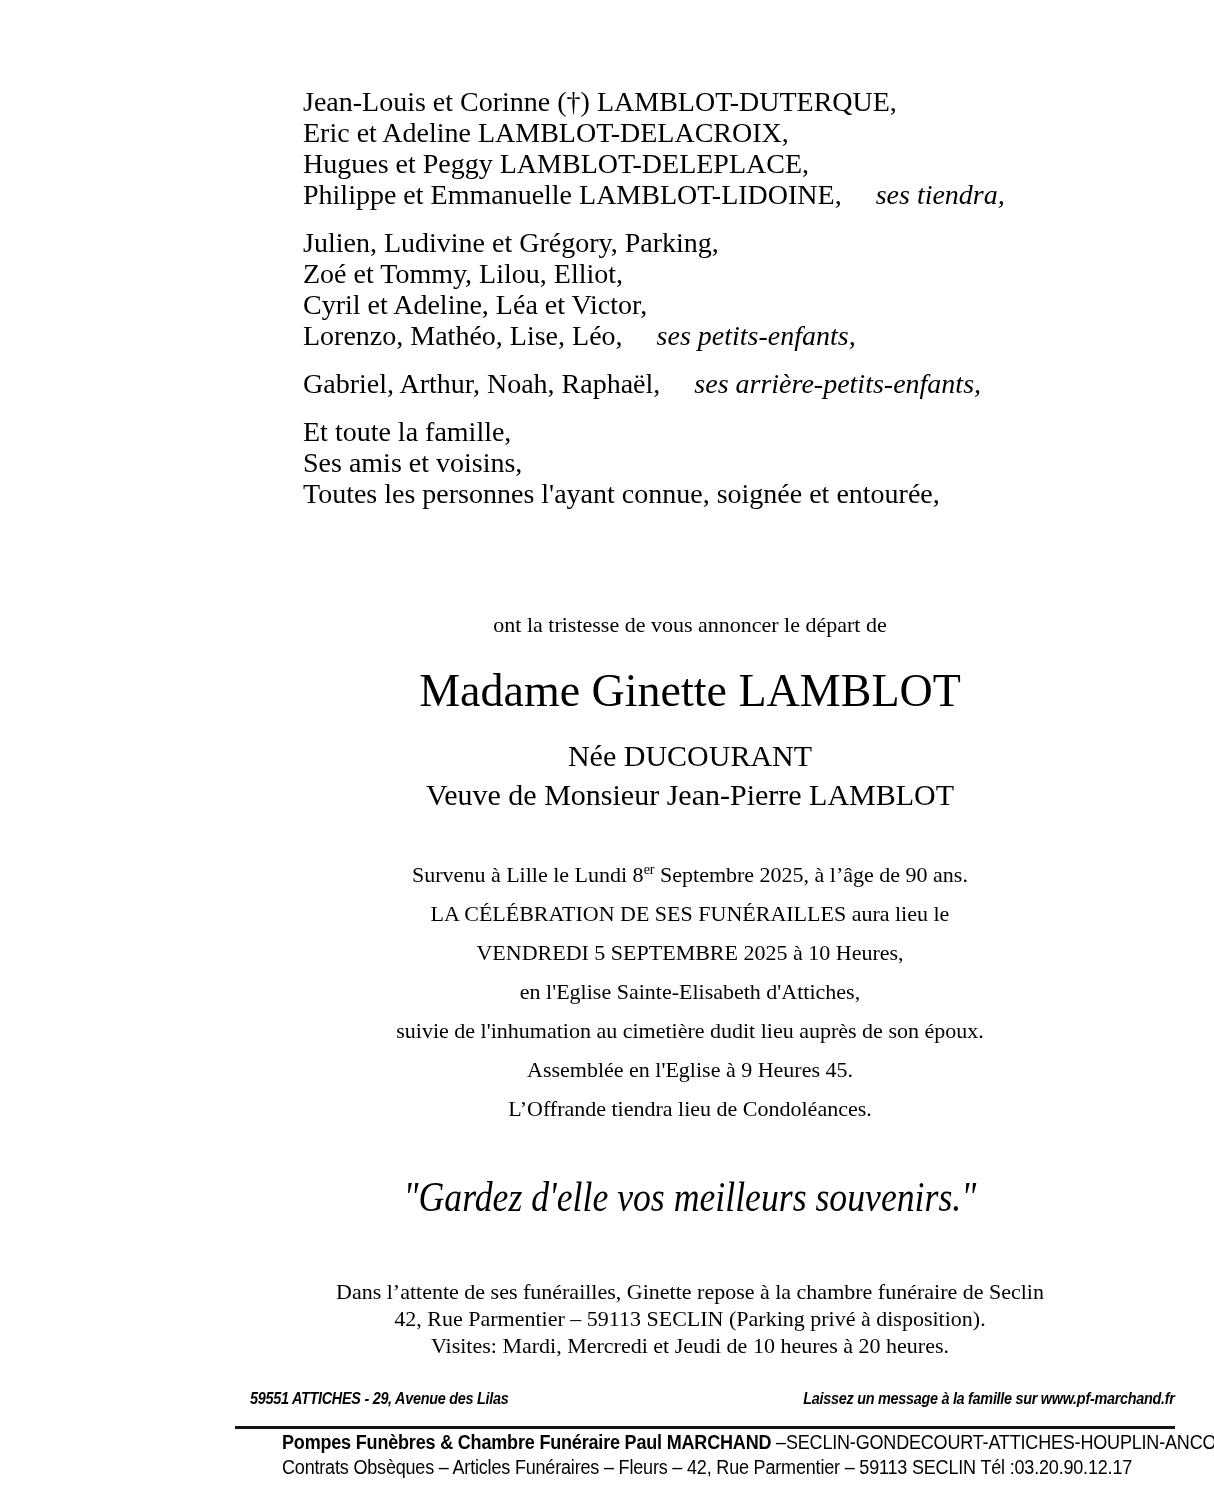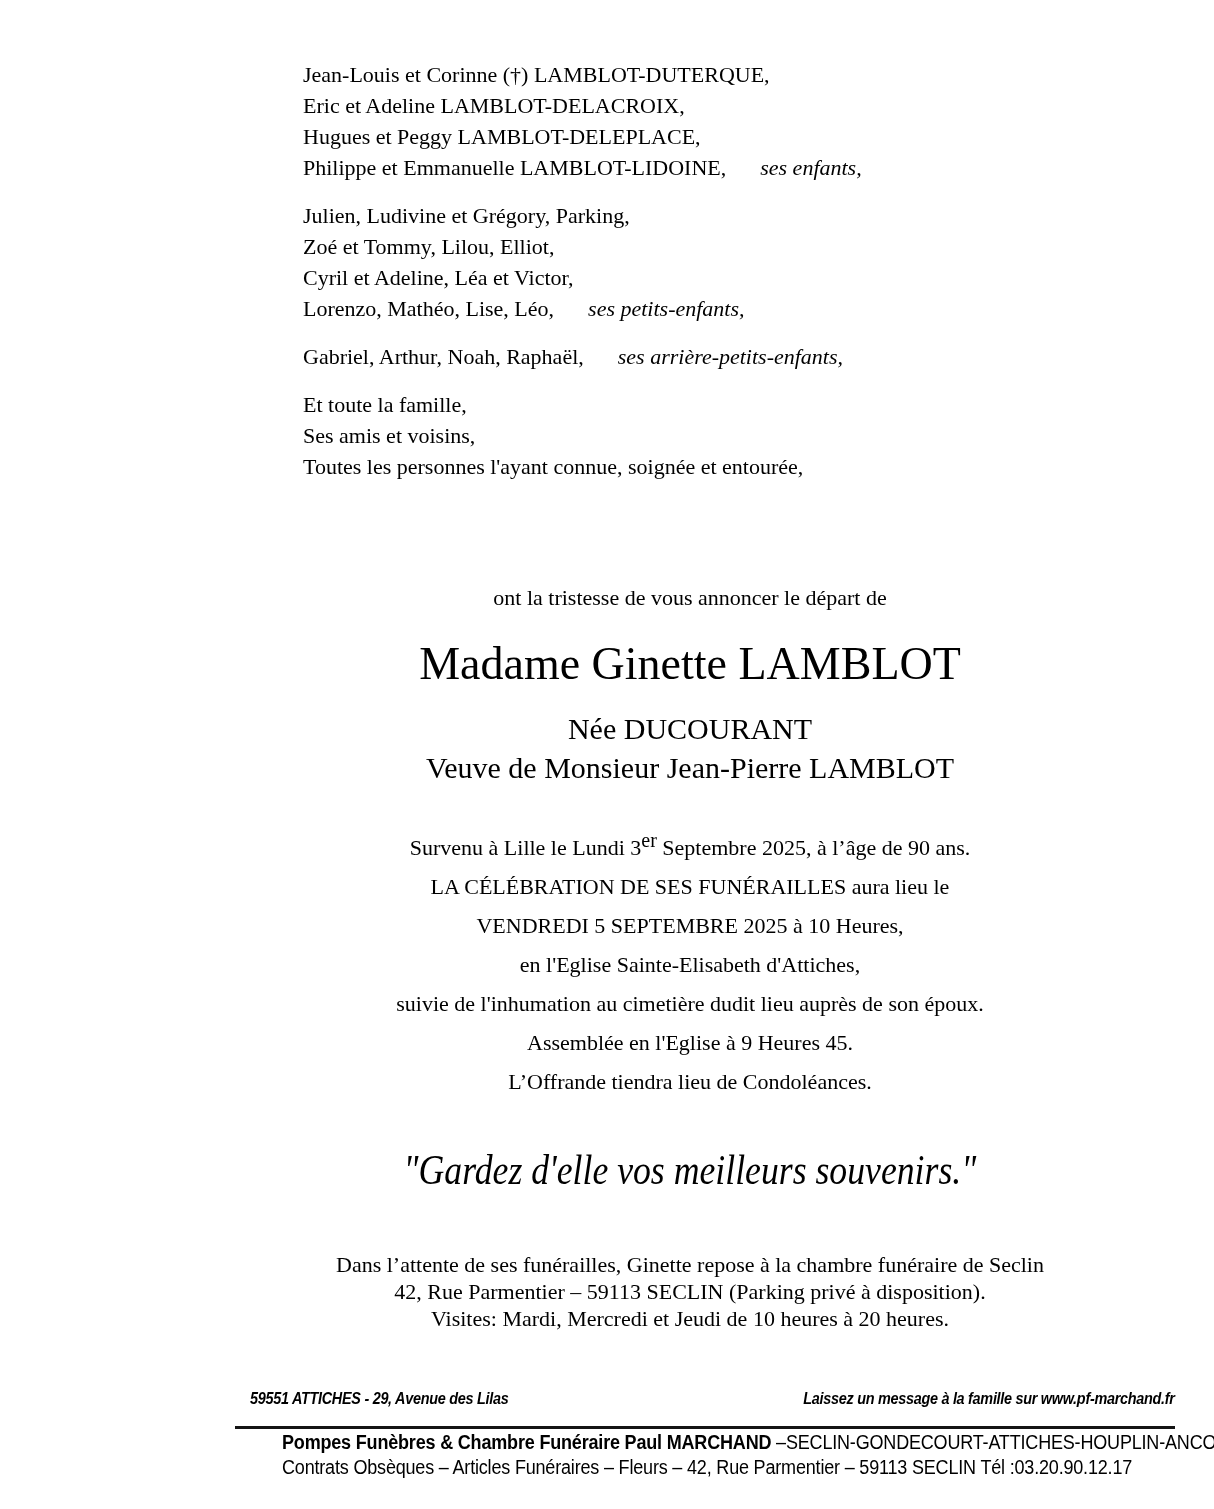--- a/index.html
+++ b/index.html
@@ -13,35 +13,35 @@
     overflow: hidden;
   }
   .main {
     position: absolute;
     left: 180px;
     top: 0;
     width: 1020px;
   }
   
   .family {
-    padding-top: 59px;
+    padding-top: 86px;
     padding-left: 123px;
-    font-size: 22px;
+    font-size: 28px;
     line-height: 31px;
   }
   .fam-group { margin-bottom: 17px; }
   .fam-group:last-child { margin-bottom: 8px; }
   .relation { font-style: italic; padding-left: 34px; }
   
   .center { text-align: center; }
   .intro { margin-top: 102px; font-size: 22px; line-height: 28px; text-align: center; }
   .deceased-name { margin-top: 26px; font-size: 46px; line-height: 52px; }
   .subname { margin-top: 19px; font-size: 30px; line-height: 39px; }
   .details { margin-top: 41px; font-size: 22px; line-height: 39px; }
-  .details sup { font-size: 20px; line-height: 0; }
+  .details sup { font-size: 14px; line-height: 0; }
   .quote { margin-top: 41px; font-size: 42px; line-height: 56px; font-style: italic; }
   .quote .squeeze { display: inline-block; transform: scaleX(0.85); transform-origin: center; white-space: nowrap; }
   .repose { margin-top: 53px; font-size: 22px; line-height: 27px; }
   
   .footer-note {
     position: absolute;
     left: 250px;
     right: 39px;
     top: 1384px;
     display: flex;
@@ -81,21 +81,21 @@
 <body>
 
 <div class="page">
   <div class="main">
 
     <div class="family">
       <div class="fam-group">
         <div><span>Jean-Louis et Corinne (†) LAMBLOT-DUTERQUE,</span></div>
         <div><span>Eric et Adeline LAMBLOT-DELACROIX,</span></div>
         <div><span>Hugues et Peggy LAMBLOT-DELEPLACE,</span></div>
-        <div><span>Philippe et Emmanuelle LAMBLOT-LIDOINE,</span><span class="relation">ses enfants,</span></div>
+        <div><span>Philippe et Emmanuelle LAMBLOT-LIDOINE,</span><span class="relation">ses tiendra,</span></div>
       </div>
       <div class="fam-group">
         <div><span>Julien, Ludivine et Grégory, Parking,</span></div>
         <div><span>Zoé et Tommy, Lilou, Elliot,</span></div>
         <div><span>Cyril et Adeline, Léa et Victor,</span></div>
         <div><span>Lorenzo, Mathéo, Lise, Léo,</span><span class="relation">ses petits-enfants,</span></div>
       </div>
       <div class="fam-group">
         <div><span>Gabriel, Arthur, Noah, Raphaël,</span><span class="relation">ses arrière-petits-enfants,</span></div>
       </div>
@@ -109,21 +109,21 @@
     <div class="center intro">ont la tristesse de vous annoncer le départ de</div>
 
     <div class="center deceased-name">Madame Ginette LAMBLOT</div>
 
     <div class="center subname">
       <div>Née DUCOURANT</div>
       <div>Veuve de Monsieur Jean-Pierre LAMBLOT</div>
     </div>
 
     <div class="center details">
-      <div><span>Survenu à Lille le Lundi 3</span><sup>er</sup><span> Septembre 2025, à l’âge de 90 ans.</span></div>
+      <div><span>Survenu à Lille le Lundi 8</span><sup>er</sup><span> Septembre 2025, à l’âge de 90 ans.</span></div>
       <div>LA CÉLÉBRATION DE SES FUNÉRAILLES aura lieu le</div>
       <div>VENDREDI 5 SEPTEMBRE 2025 à 10 Heures,</div>
       <div>en l'Eglise Sainte-Elisabeth d'Attiches,</div>
       <div>suivie de l'inhumation au cimetière dudit lieu auprès de son époux.</div>
       <div>Assemblée en l'Eglise à 9 Heures 45.</div>
       <div>L’Offrande tiendra lieu de Condoléances.</div>
     </div>
 
     <div class="center quote"><span class="squeeze">"Gardez d'elle vos meilleurs souvenirs."</span></div>
 

